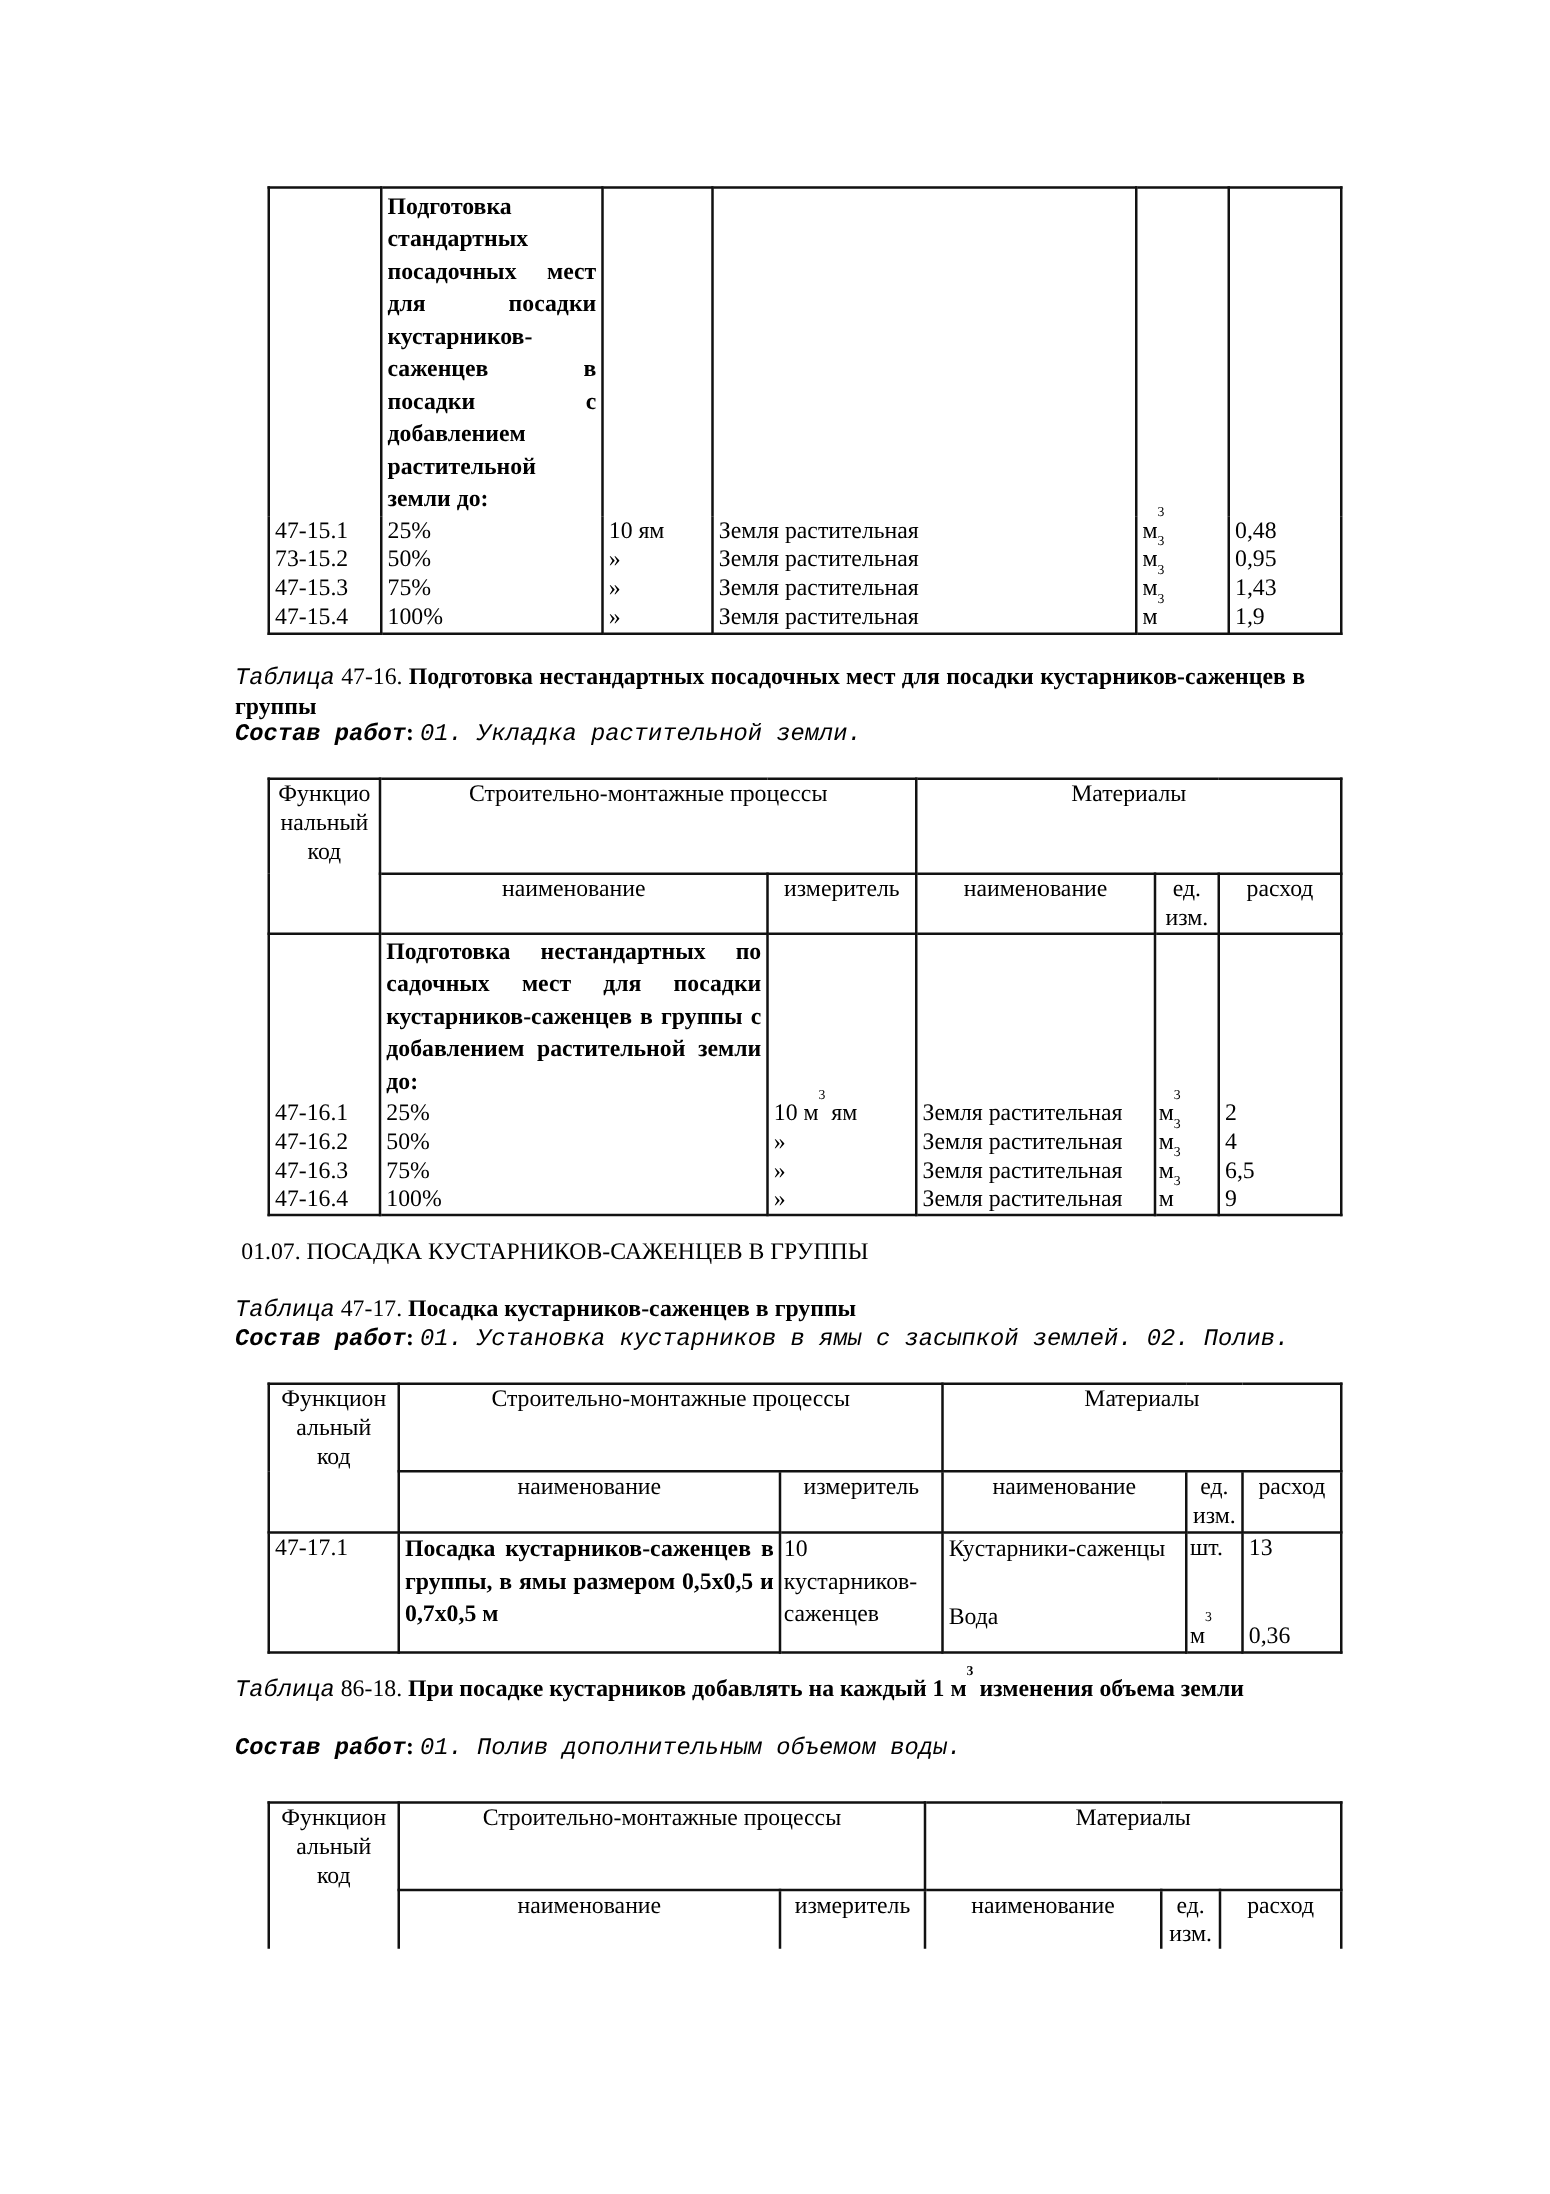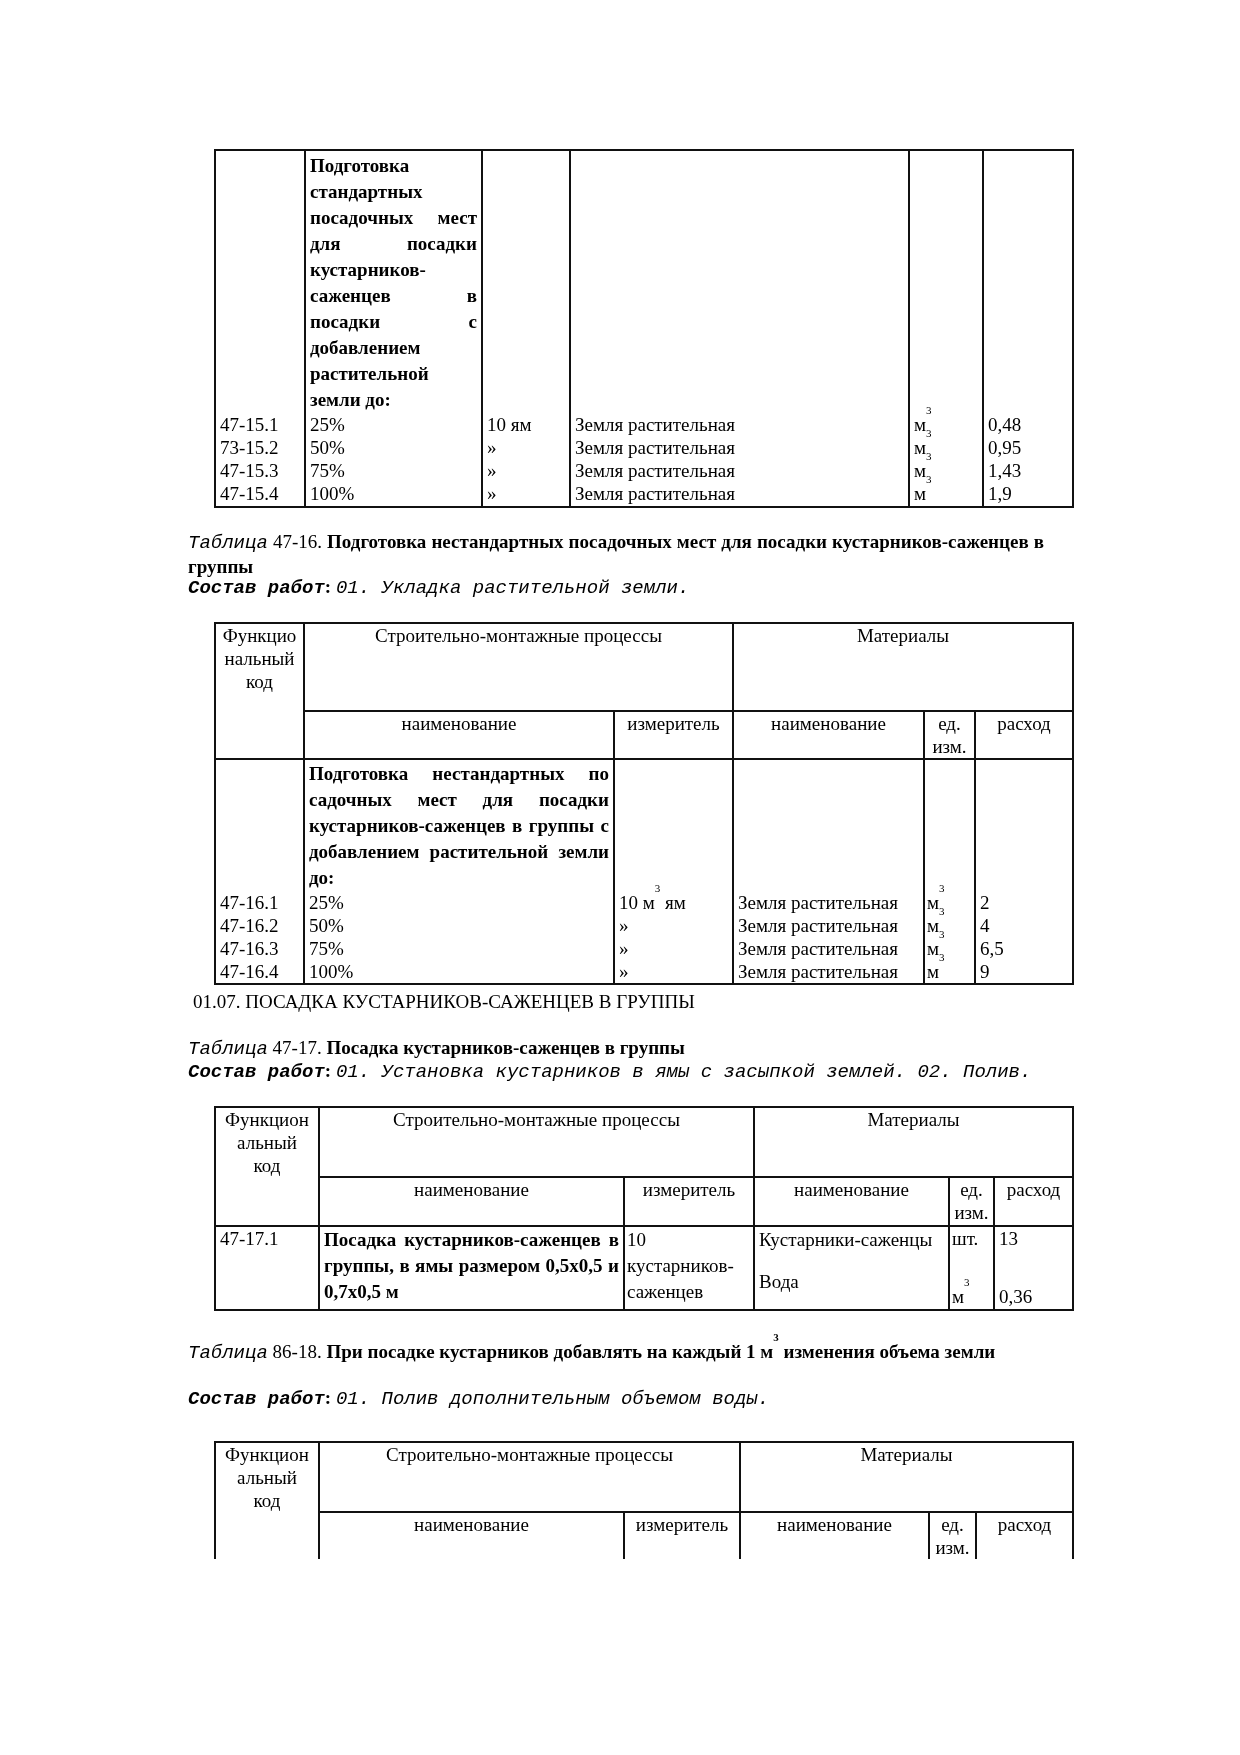--- a/index.html
+++ b/index.html
@@ -119,21 +119,21 @@
 <table class="t" style="left:186px; top:622px; width:858px;">
   <colgroup>
     <col style="width:89px">
       <col style="width:310px">
       <col style="width:119px">
       <col style="width:191px">
       <col style="width:51px">
       <col style="width:98px">
   </colgroup>
   <tbody>
-      <tr style="height:88px">
+      <tr style="height:76px">
     <td rowspan="2" class="c" style="padding:0 2px;">
           <div style="word-spacing:100px;">Функцио нальный код</div>
         </td>
     <td colspan="2" class="c">Строительно-монтажные процессы</td>
     <td colspan="3" class="c">Материалы</td>
   </tr>
   <tr style="height:48px">
     <td class="c">наименование</td>
     <td class="c">измеритель</td>
     <td class="c">наименование</td>
@@ -227,21 +227,21 @@
   </tr>
   <tr style="height:49px">
     <td class="c">наименование</td>
     <td class="c">измеритель</td>
     <td class="c">наименование</td>
     <td class="c" style="padding:0 1px;">
           <div style="word-spacing:40px;">ед. изм.</div>
         </td>
     <td class="c">расход</td>
   </tr>
-  <tr style="height:84px">
+  <tr style="height:96px">
     <td>47-17.1</td>
     <td class="b jl tall">Посадка кустарников-саженцев в группы, в ямы размером 0,5х0,5 и 0,7х0,5 м</td>
     <td style="padding:0 2px;">
           <div class="tall" style="word-spacing:200px;">10 кустарников-саженцев</div>
         </td>
     <td style="position:relative;">
       <div class="tall" style="word-spacing:200px;">Кустарники-саженцы</div>
       <div style="position:absolute; bottom:16px; left:4px;text-align:right;">Вода</div>
     </td>
     <td style="position:relative; padding:0 2px;">

